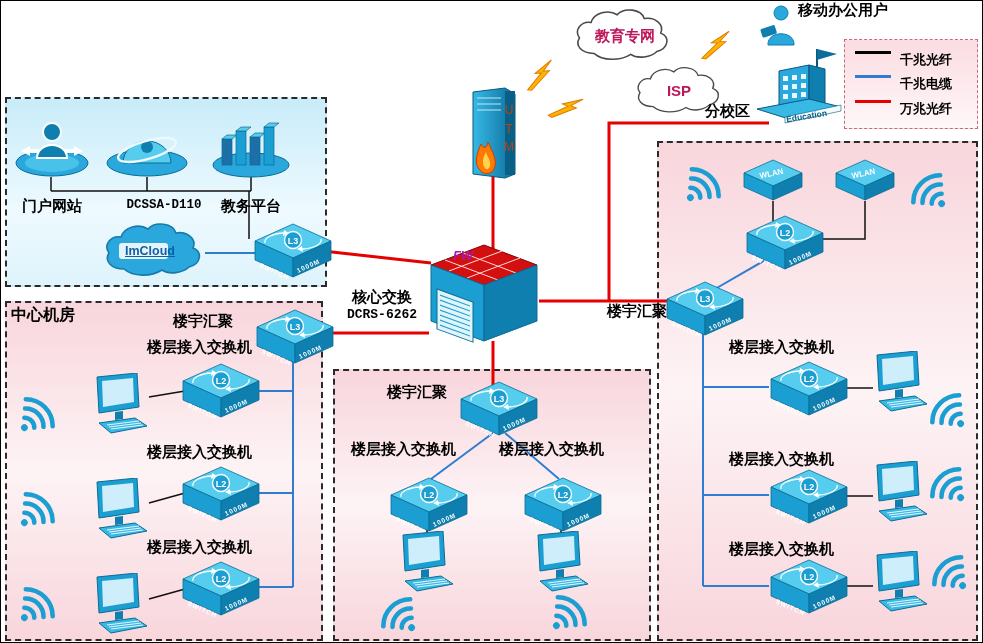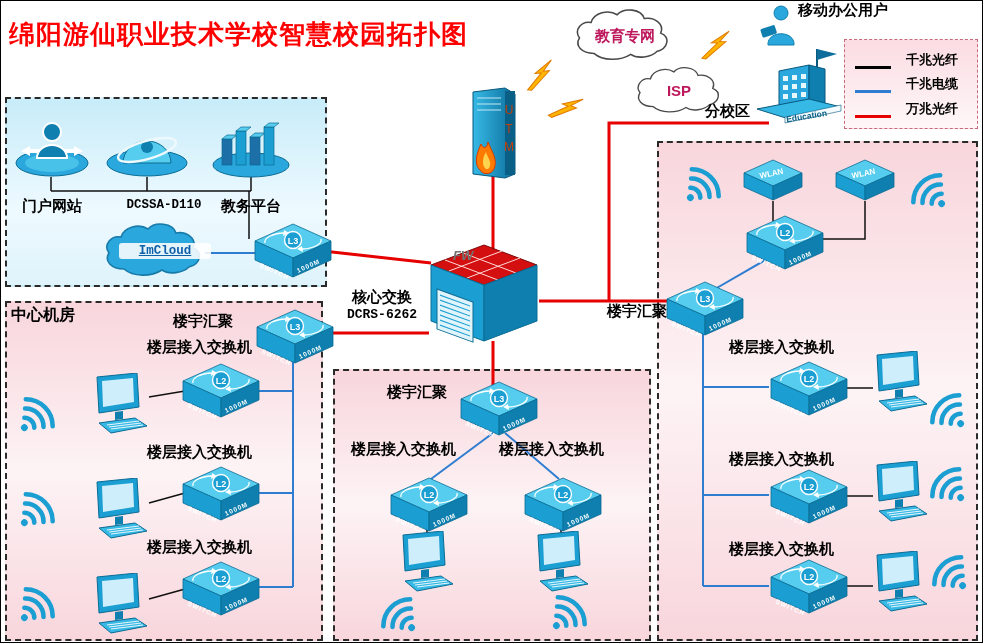--- a/index.html
+++ b/index.html
@@ -13,26 +13,26 @@
   .lbl { position:absolute; z-index:4; font-weight:bold; color:#000; white-space:nowrap; font-size:15px; }
   .lbl.center { text-align:center; }
   .mono { font-family:"Liberation Mono",monospace; }
   .title { position:absolute; z-index:5; font-size:26px; font-weight:bold; color:#ff0000; letter-spacing:1px; }
   .ln-red { stroke:#e60000; stroke-width:3; fill:none; }
   .ln-blue { stroke:#2e7dd1; stroke-width:2; fill:none; }
   .ln-blk { stroke:#111; stroke-width:1.5; fill:none; }
   .legend-panel { position:absolute; z-index:4; border:1.5px dashed #c86a7a;
     background:linear-gradient(180deg,#fbdce2,#fef7f8); display:flex; flex-direction:column;
     justify-content:space-evenly; padding:4px 10px; }
-  .legend-row { display:flex; align-items:flex-end; gap:15px; }
+  .legend-row { display:flex; align-items:flex-start; gap:9px; }
   .legend-swatch { width:36px; height:3px; display:inline-block; }
   .legend-label { font-size:13px; font-weight:bold; color:#000; }
   .utm-label { position:absolute; z-index:4; width:14px; color:#c2410c; font-weight:normal;
     font-size:12px; line-height:1.55; text-align:center; word-break:break-all; }
-  .fw-label { position:absolute; z-index:4; color:#737373; font-weight:bold; font-size:13px; font-style:italic; }
+  .fw-label { position:absolute; z-index:4; color:#a21caf; font-weight:bold; font-size:13px; font-style:italic; }
   .imcloud-label { position:absolute; z-index:4; font-size:12.5px; font-weight:bold; color:#0f5fa8;
     text-decoration:underline; background:rgba(255,255,255,.88); border-radius:3px; padding:1px 6px; text-align:center; }
   .cloud-label { position:absolute; z-index:4; font-weight:bold; font-size:15px; color:#be185d; text-align:center; }
   .wifi.tl { transform:rotate(-45deg); }
   .wifi.tr { transform:rotate(45deg); }
 </style>
 </head>
 <body>
 
 <div id="stage">
@@ -120,21 +120,21 @@
   <div class="cloud-label" style="left:576px;top:26px;width:96px;">教育专网</div>
 
   <svg class="dev" style="left:626px;top:64px;" width="104" height="52">
     <use href="#cloudsym" width="104" height="52" fill="#ffffff" stroke="#4a4a4a" stroke-width="1.6"></use>
   </svg>
   <div class="cloud-label" style="left:650px;top:81px;width:56px;">ISP</div>
 
   <svg class="dev" style="left:98px;top:220px;" width="110" height="60">
     <use href="#cloudsym" width="110" height="60" fill="#2aa7dd" stroke="#187aa9" stroke-width="1.6"></use>
   </svg>
-  <div class="imcloud-label" style="left:118px;top:242px;width:92px;font-family:Liberation Mono, monospace;">ImCloud</div>
+  <div class="imcloud-label" style="left:118px;top:242px;width:49px;">ImCloud</div>
 
   <svg class="dev" style="left:750px;top:2px;" width="52" height="46" viewBox="0 0 52 46">
     <circle cx="30" cy="10" r="7" fill="#2aa7dd" stroke="#0e7fae"></circle>
     <path d="M17,42 C16,27 44,27 43,42 Z" fill="#2aa7dd" stroke="#0e7fae"></path>
     <rect x="10" y="24" width="15" height="9" rx="1.5" fill="#0e7fae" transform="rotate(-18 17 28)"></rect>
   </svg>
   <div class="lbl" style="left:797px;top:0;">移动办公用户</div>
 
   <svg class="dev" style="left:750px;top:44px;" width="96" height="88" viewBox="0 0 96 88">
     <line x1="66" y1="4" x2="66" y2="30" stroke="#09597e" stroke-width="2"></line>
@@ -618,15 +618,14 @@
   <div class="lbl" style="left:146px;top:442px;">楼层接入交换机</div>
   <div class="lbl" style="left:146px;top:537px;">楼层接入交换机</div>
   <div class="lbl" style="left:386px;top:382px;">楼宇汇聚</div>
   <div class="lbl" style="left:350px;top:439px;">楼层接入交换机</div>
   <div class="lbl" style="left:498px;top:439px;">楼层接入交换机</div>
   <div class="lbl" style="left:606px;top:301px;">楼宇汇聚</div>
   <div class="lbl" style="left:728px;top:337px;">楼层接入交换机</div>
   <div class="lbl" style="left:728px;top:449px;">楼层接入交换机</div>
   <div class="lbl" style="left:728px;top:539px;">楼层接入交换机</div>
 
-  <div class="title" style="left:8px;top:16px;">绵阳游仙职业技术学校智慧校园拓扑图</div>
 
 </div>
 
 </body></html>

